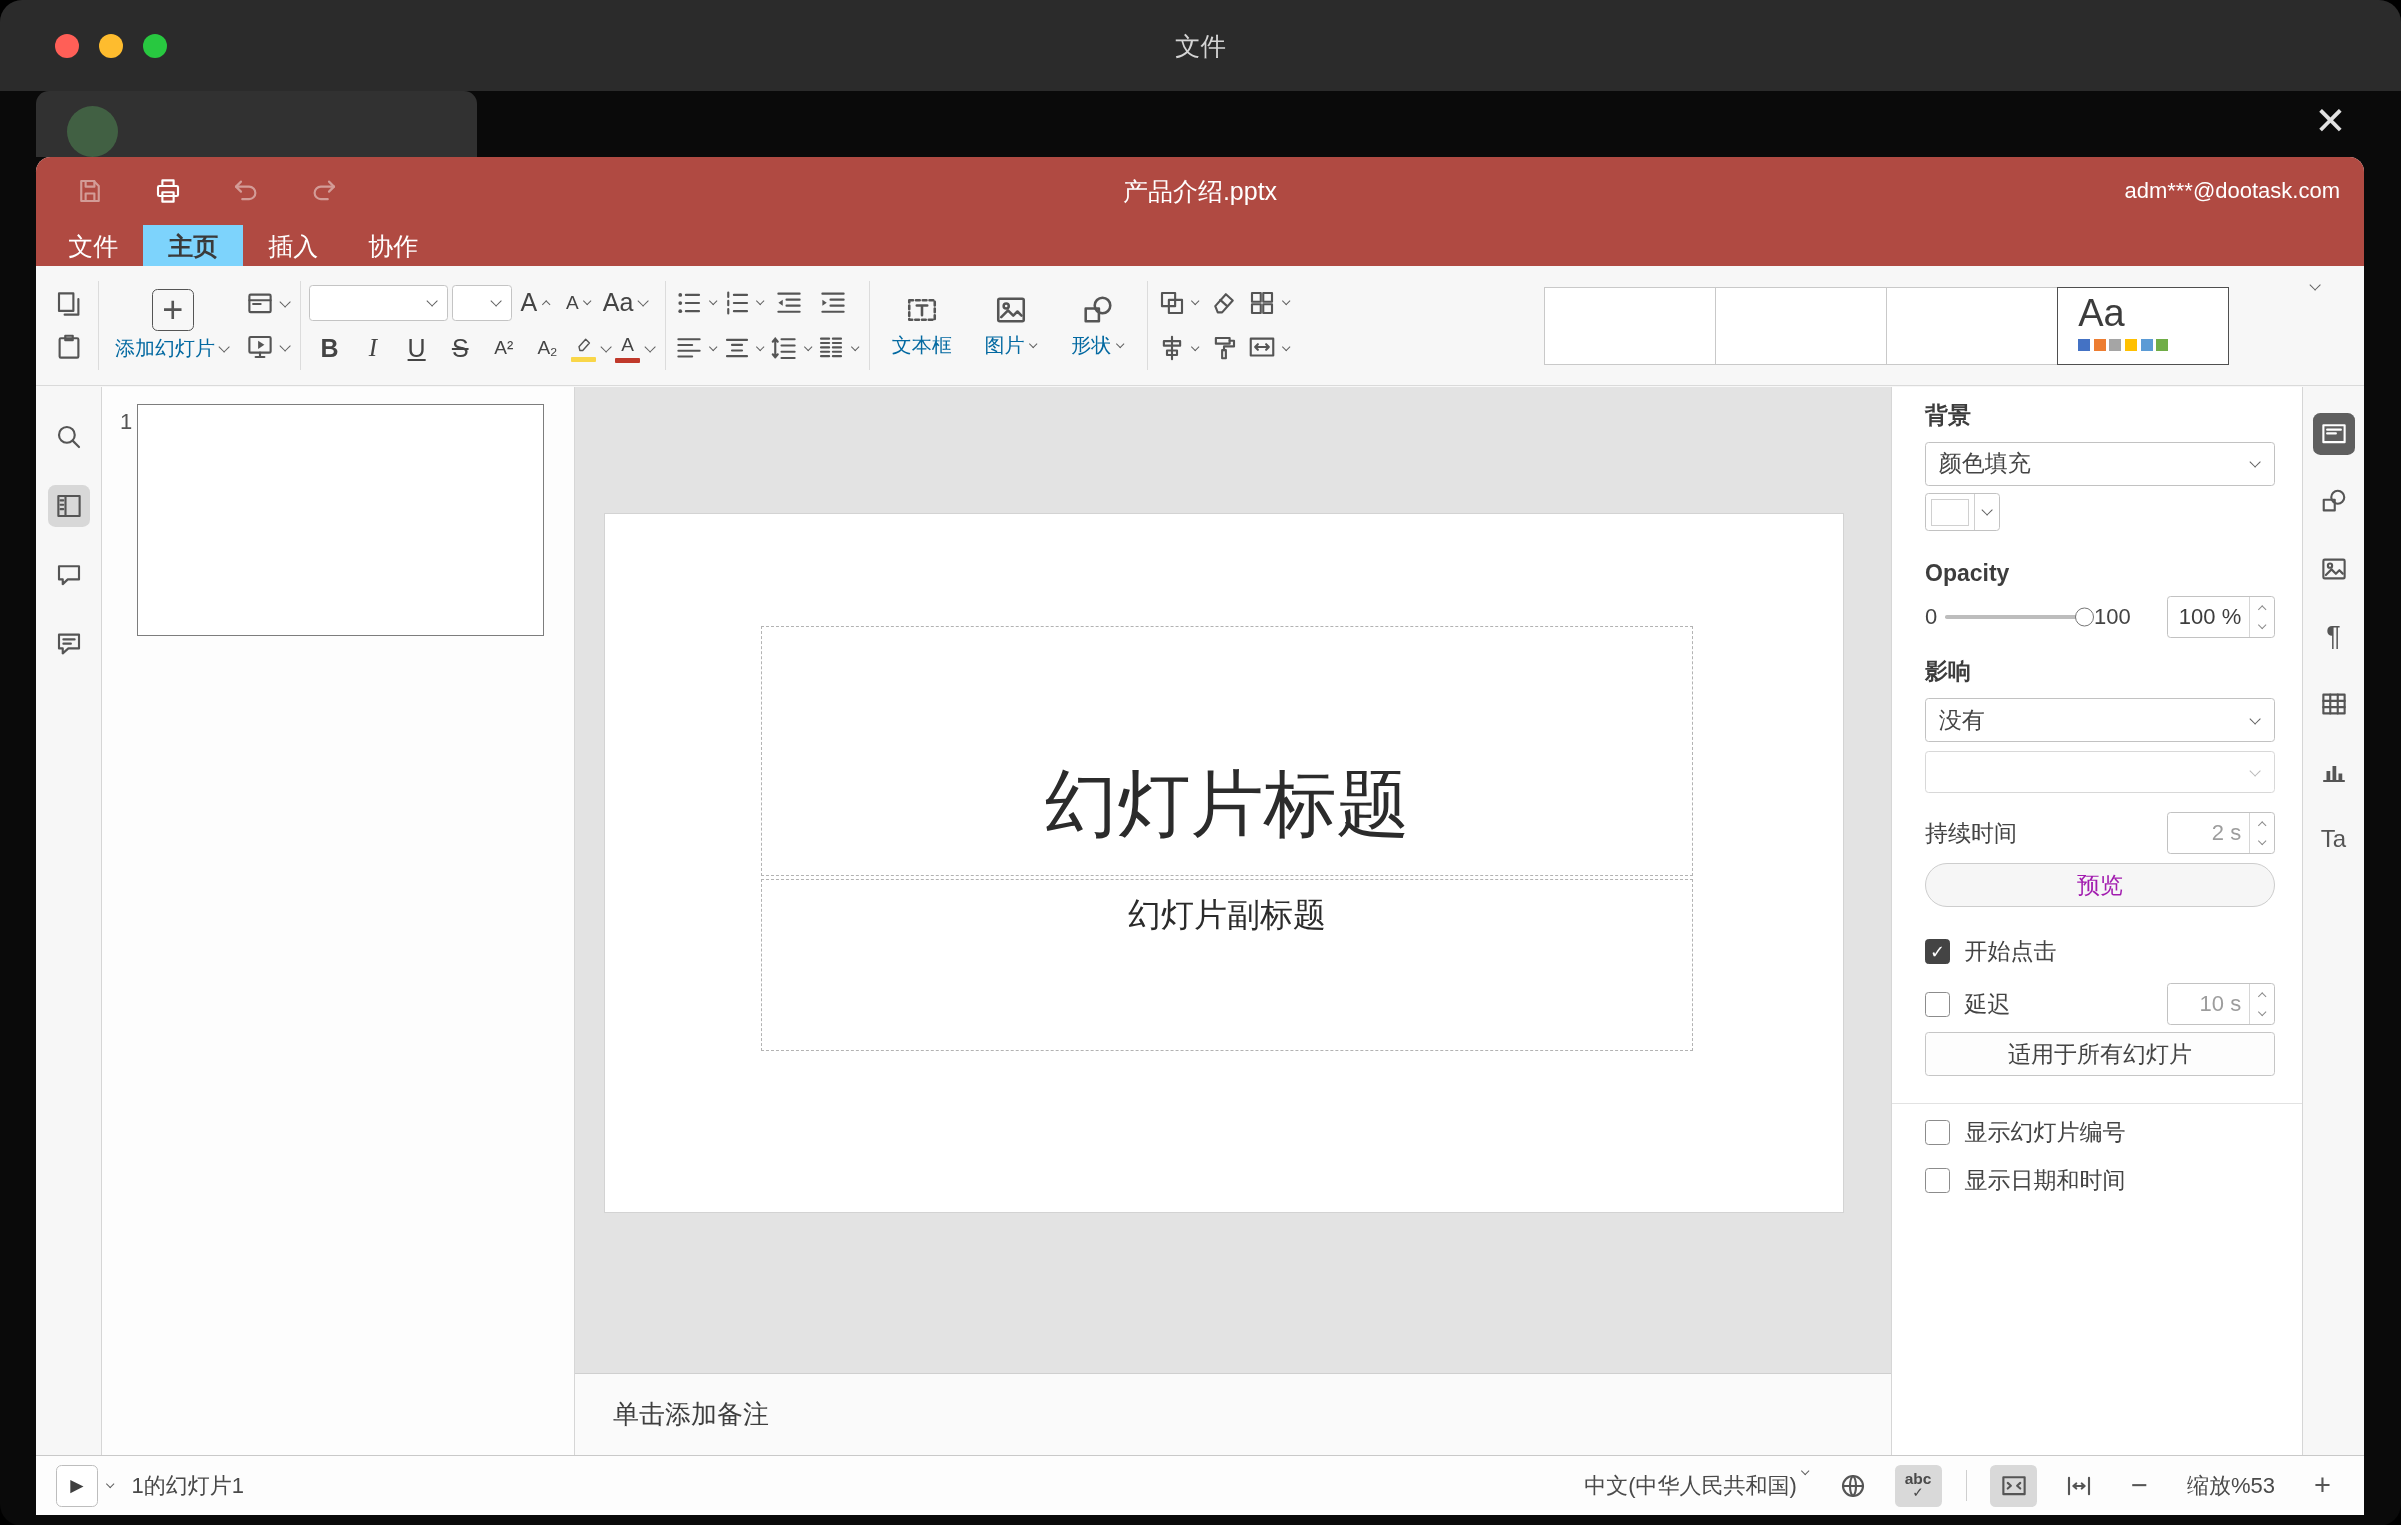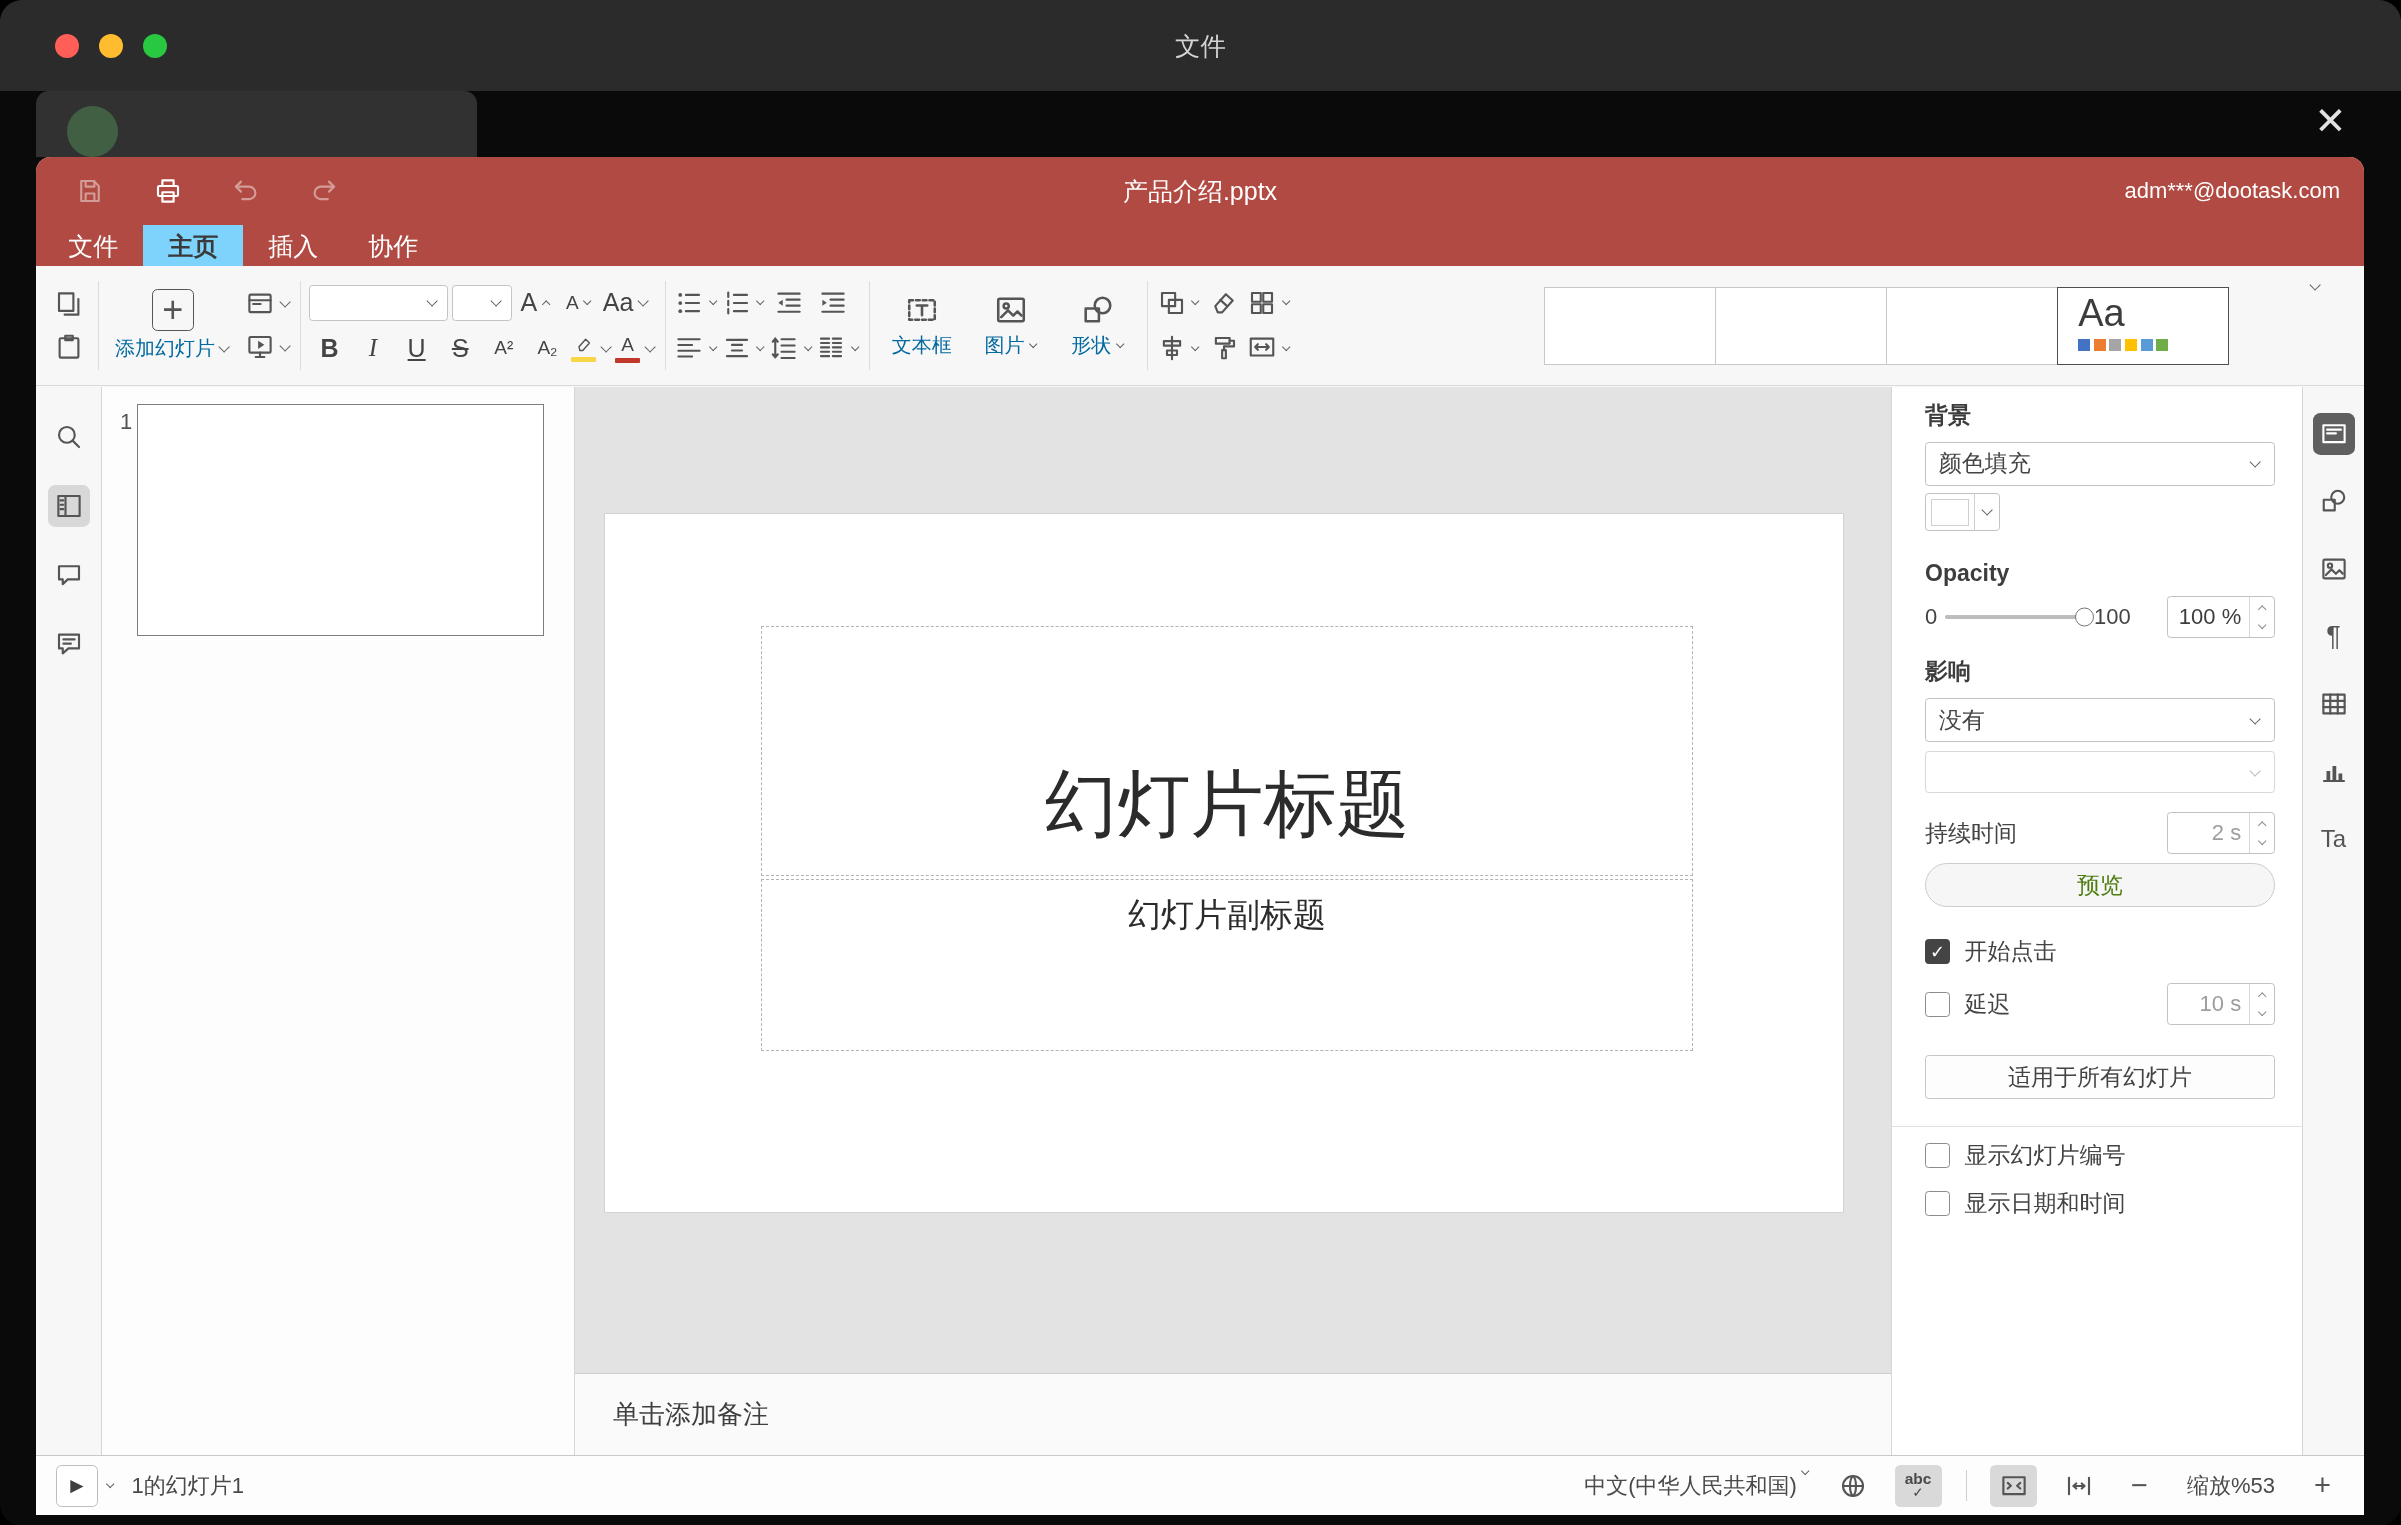--- a/index.html
+++ b/index.html
@@ -106,21 +106,21 @@
   .spin { width:108px; height:42px; border:0.9px solid #c2c2c2; border-radius:3.6px; background:#fff; display:flex; overflow:hidden; }
   .spin .val { flex:1; display:flex; align-items:center; justify-content:flex-end; padding-right:7.3px; font-size:22px; color:#3d3d3d; }
   .spin.disabled .val { color:#9d9d9d; }
   .spin .steps { width:25.5px; border-left:0.9px solid #d6d6d6; display:flex; flex-direction:column; }
   .spin .steps .step { flex:1; display:flex; align-items:center; justify-content:center; }
   .mini-chev { width:6.4px; height:6.4px; border-right:1.8px solid #8a8a8a; border-bottom:1.8px solid #8a8a8a; display:inline-block; }
   .mini-chev.up { transform:rotate(225deg); margin-top:3.6px; }
   .mini-chev.down { transform:rotate(45deg); margin-bottom:3.6px; }
   .dur-row { margin-top:19px; display:flex; align-items:center; justify-content:space-between; }
   .panel-btn { width:100%; height:44px; border:0.9px solid #c6c6c6; border-radius:3.6px; background:#fdfdfd; font-size:23px; color:#444; display:flex; align-items:center; justify-content:center; }
-  .panel-btn.disabled { background:#f6f6f6; color:#4d7c0f; border-color:#cdcdcd;border-radius:22px; }
+  .panel-btn.disabled { background:#f6f6f6; color:#a21caf; border-color:#cdcdcd;border-radius:22px; }
   .cb-row { display:flex; align-items:center; gap:14.6px; }
   .cb { width:25px; height:25px; border:1.8px solid #8c8c8c; border-radius:3.6px; background:#fff; display:flex; align-items:center; justify-content:center; flex:none; font-size:18px; }
   .cb.checked { background:#444; border-color:#444; color:#fff; }
   .p-div { height:0.9px; background:#e2e2e2; margin:27px -27px 0 -33px; }
 
   
   #right-iconbar { width:62px; height:100%; background:#f7f7f7; border-left:0.9px solid #d6d6d6; display:flex; flex-direction:column; align-items:center; padding-top:25.5px; gap:25.5px; flex:none; }
   .rbtn { width:42px; height:42px; border-radius:7.3px; display:flex; align-items:center; justify-content:center; font-size:27px; color:#555; }
   .rbtn.active { background:#5f5f5f; color:#fff; }
   .rbtn.active .si { stroke:#fff; }
@@ -610,21 +610,21 @@
               <span class="step">
                   <i class="mini-chev up"></i>
                 </span>
               <span class="step">
                   <i class="mini-chev down"></i>
                 </span>
             </span>
           </div>
         </div>
 
-        <button class="panel-btn" style="margin-top:30px">适用于所有幻灯片</button>
+        <button class="panel-btn" style="margin-top:7px">适用于所有幻灯片</button>
 
         <div class="p-div"></div>
 
         <div class="cb-row" style="margin-top:12.8px">
           <span class="cb"></span>
           <span>显示幻灯片编号</span>
         </div>
         <div class="cb-row" style="margin-top:16.4px">
           <span class="cb"></span>
           <span>显示日期和时间</span>

